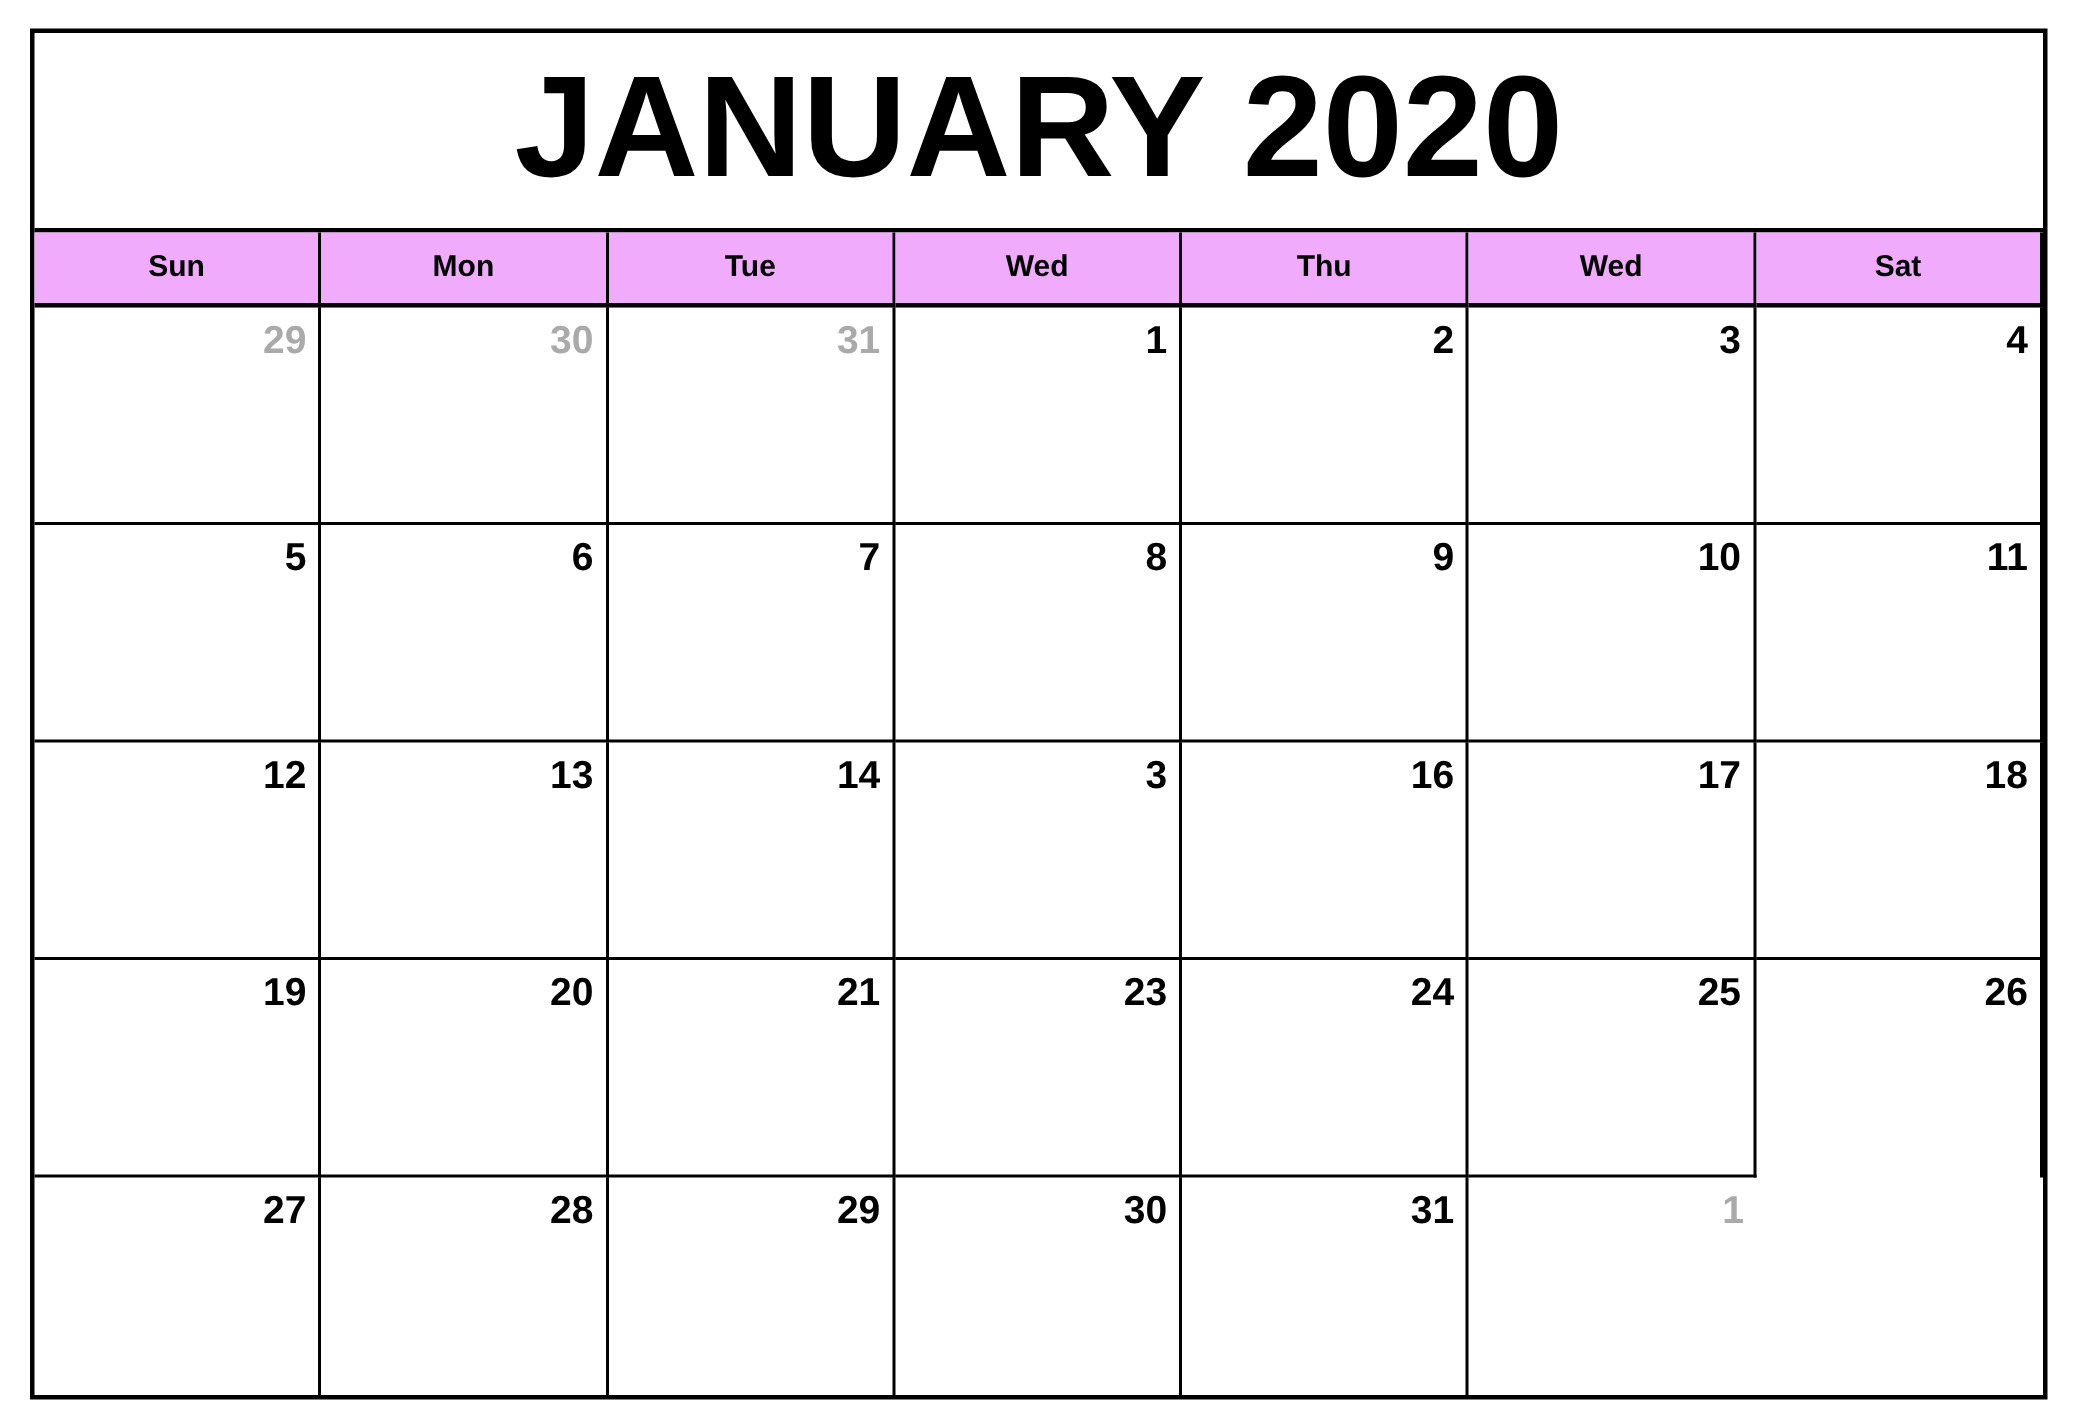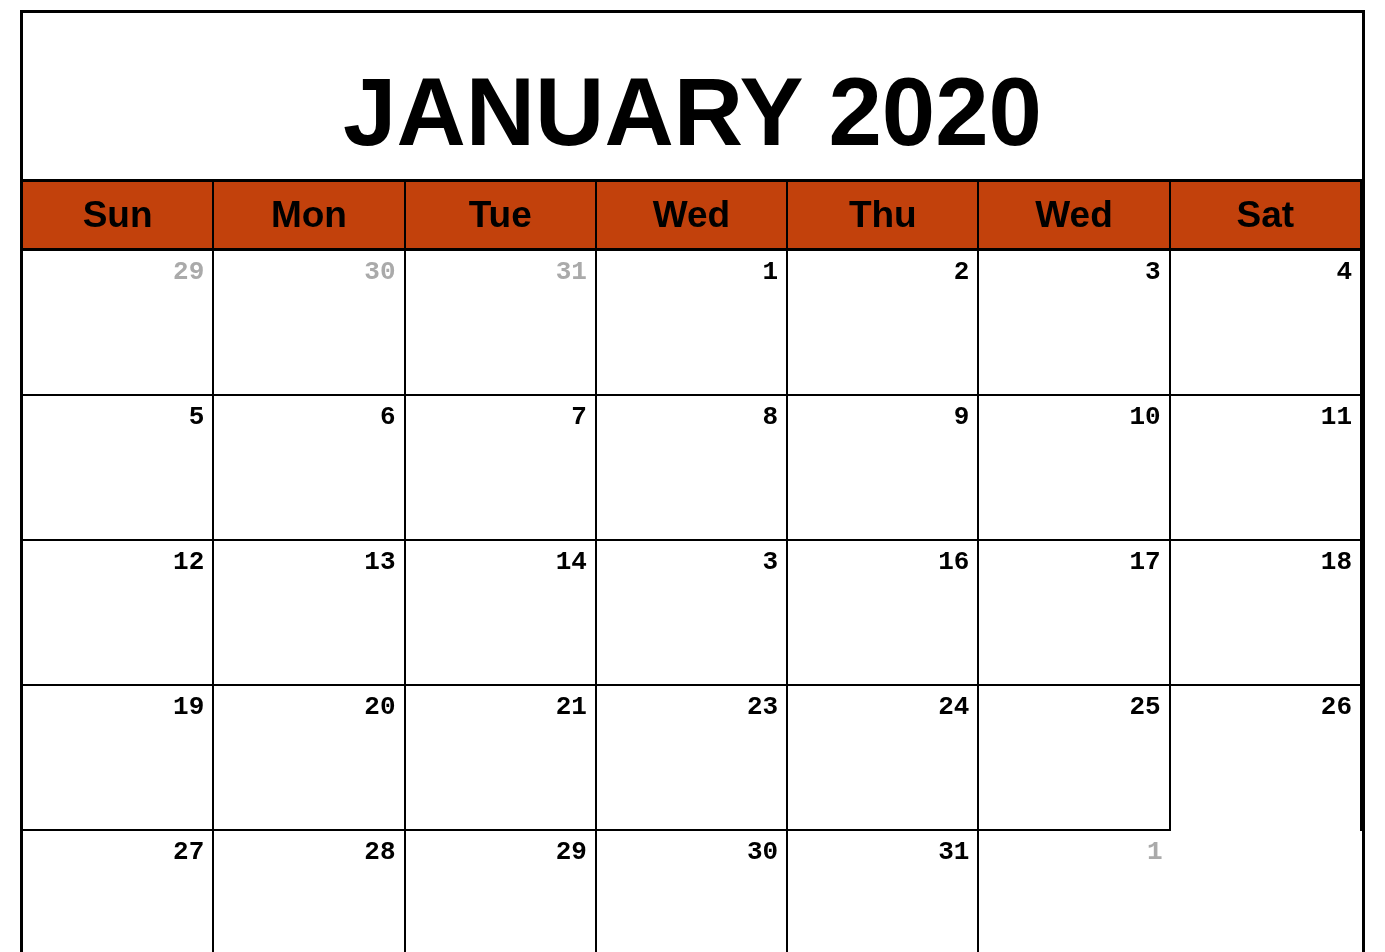--- a/index.html
+++ b/index.html
@@ -25,54 +25,52 @@
     }
 
     .calendar-title {
       text-align: center;
       font-size: 96px;
       font-weight: 900;
       padding: 10px 0 14px 0;
       border-bottom: 3px solid #000;
       line-height: 1.1;
       font-family: Arial Black, Arial, sans-serif;
-      margin-top: 36px;
     }
 
     .calendar-grid {
       display: grid;
       grid-template-columns: repeat(7, 1fr);
       width: 100%;
     }
 
     .day-header {
-      background: #c2410c;
+      background: #f0abfc;
       text-align: center;
-      font-size: 37px;
+      font-size: 20px;
       font-weight: 700;
       padding: 12px 0;
       border-right: 2px solid #000;
       border-bottom: 3px solid #000;
     }
 
     .day-header:last-child {
       border-right: none;
     }
 
     .day-cell {
       border-right: 2px solid #000;
       border-bottom: 2px solid #000;
       height: 145px;
       vertical-align: top;
       padding: 6px 8px 0 16px;
       text-align: right;
       font-size: 26px;
       font-weight: 600;
       position: relative;
-      font-family: Liberation Mono, monospace;
     }
 
     .day-cell:last-child {
       border-right: none;
     }
 
     .day-cell.last-row {
       border-bottom: none;
     }
 

